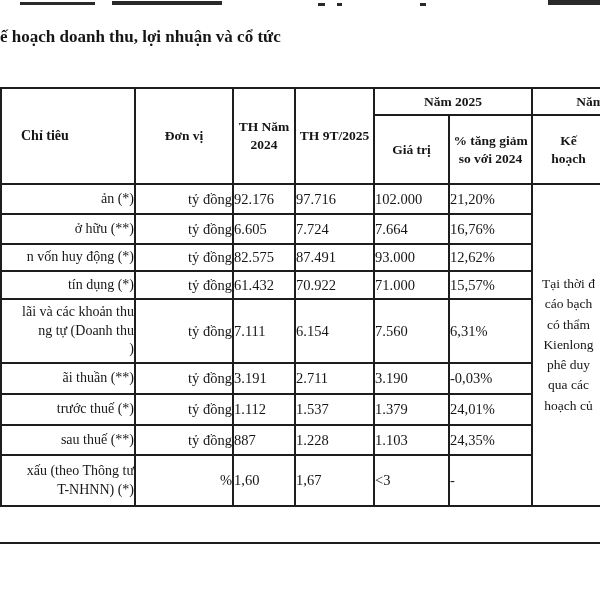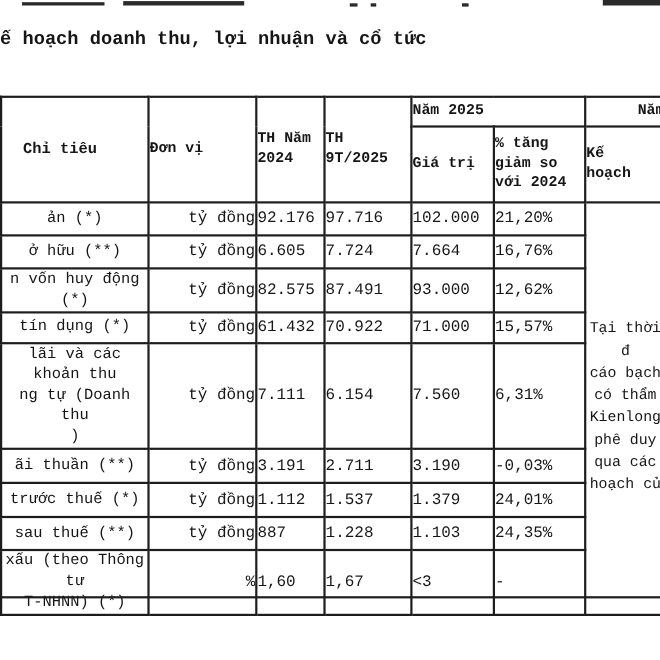--- a/index.html
+++ b/index.html
@@ -1,37 +1,37 @@
 <!DOCTYPE html>
 <html><head>
 <meta charset="utf-8">
 <style>
   html,body{margin:0;padding:0;background:#fff;}
   #screen{position:relative;width:600px;height:600px;background:#ffffff;overflow:hidden;
-          font-family:Liberation Mono, monospace;color:#161616;}
+          font-family:Liberation Serif, serif;color:#161616;}
 
   
   .topfrag i{position:absolute;background:#2a2a2a;display:block;}
 
   .sec-title{position:absolute;top:27px;left:0;font-weight:bold;font-size:17px;white-space:nowrap;}
   .caption-wrap{position:absolute;top:53px;left:0;width:542px;text-align:center;}
   .caption{font-weight:bold;font-size:16.5px;white-space:nowrap;}
 
   table.plan{position:absolute;top:87px;left:0;border-collapse:collapse;table-layout:fixed;width:604px;}
   table.plan td{border:2px solid #1d1d1d;padding:0;vertical-align:middle;overflow:hidden;}
   td.nol{border-left:none;}
   td.lastcol{border-right:none;}
 
-  .hc{font-weight:bold;font-size:13.5px;line-height:1.3;}
+  .hc{font-weight:bold;text-align:center;font-size:13.5px;line-height:1.3;}
   .hc.c1{text-align:left;padding-left:19px;font-size:14px;}
   .hr1{height:27px;}
   .hr2{height:69px;}
   .prewrap{white-space:pre-line;}
 
-  td.lbl{font-size:14px;padding-left:2px;white-space:pre-line;line-height:1.35;text-align:center;}
+  td.lbl{font-size:14px;padding-left:2px;white-space:pre-line;line-height:1.35;text-align:right;}
   td.unit{text-align:right;font-size:14.5px;}
   td.num{text-align:left;padding-right:10px;font-size:14.5px;}
   td.note{font-size:13.5px;text-align:center;white-space:pre-line;line-height:1.5;padding:4px 2px 0 4px;}
   td.yearhdr{text-align:right;padding-right:3px;}
 
   .hrule{position:absolute;top:542px;left:0;width:600px;height:2px;background:#1d1d1d;}
   .bottom-heading{position:absolute;top:564px;left:0;font-weight:bold;font-size:15.5px;letter-spacing:0.4px;white-space:nowrap;}
 </style>
 </head>
 <body>

